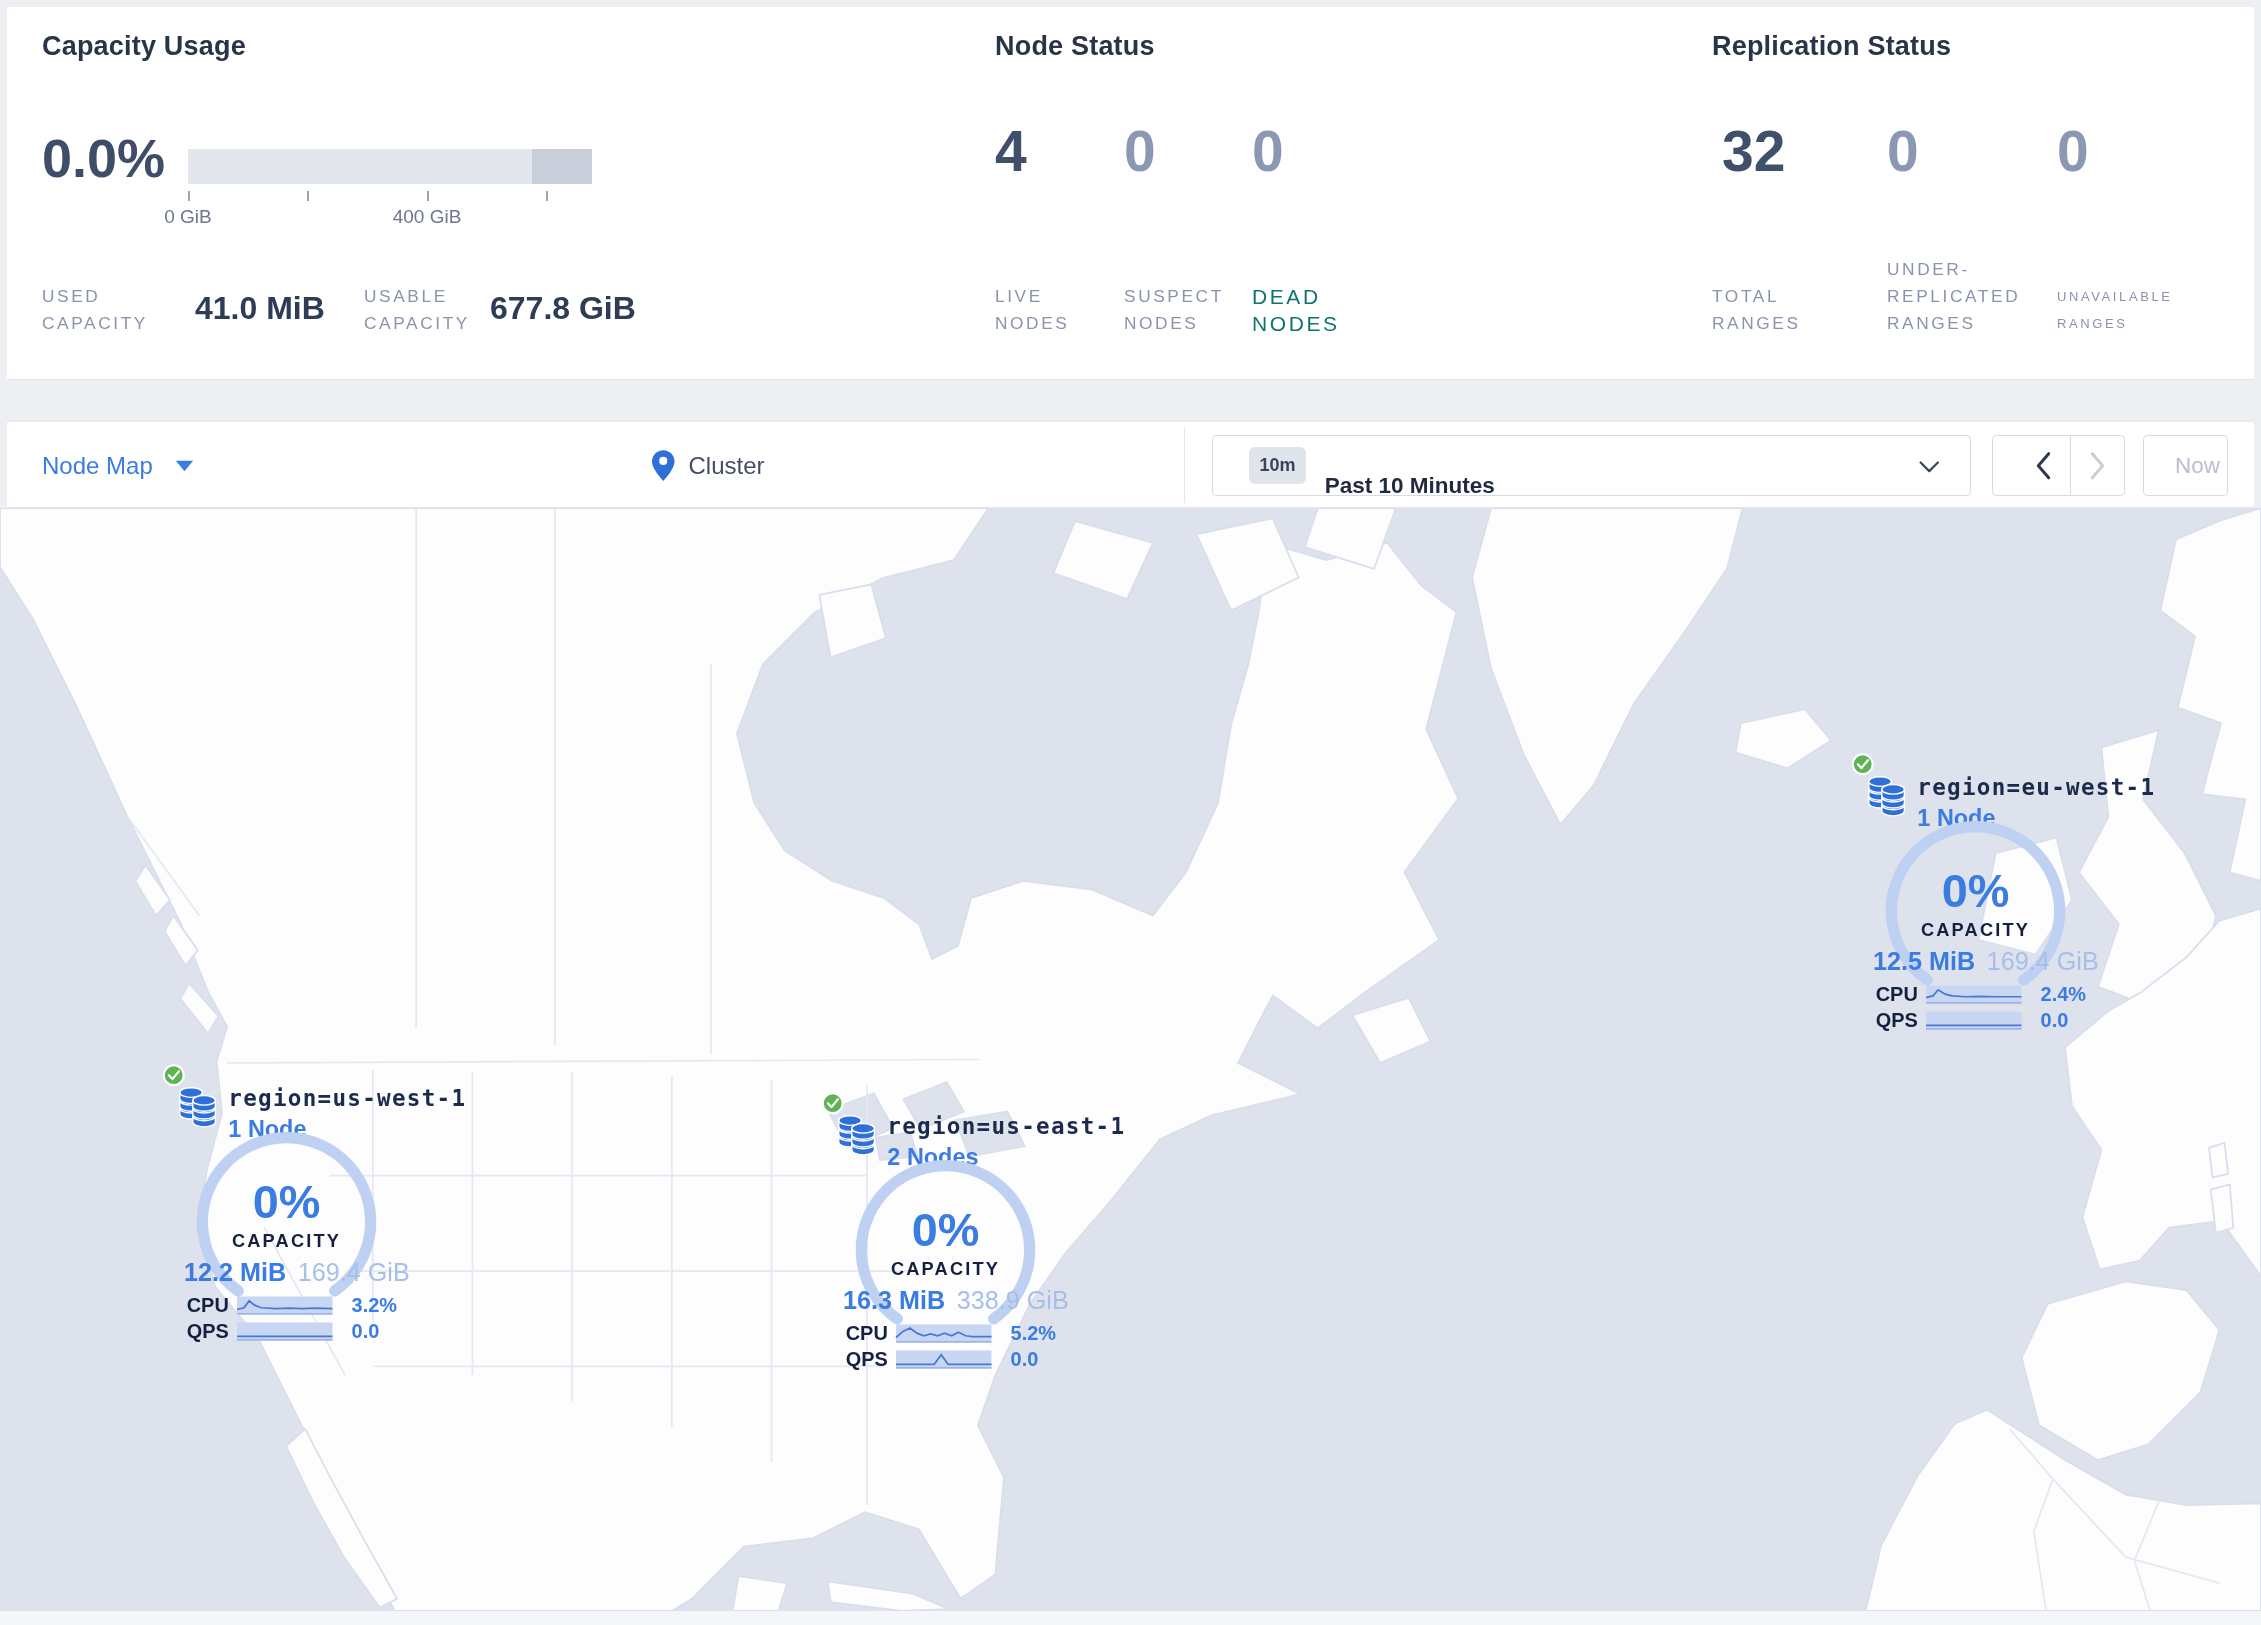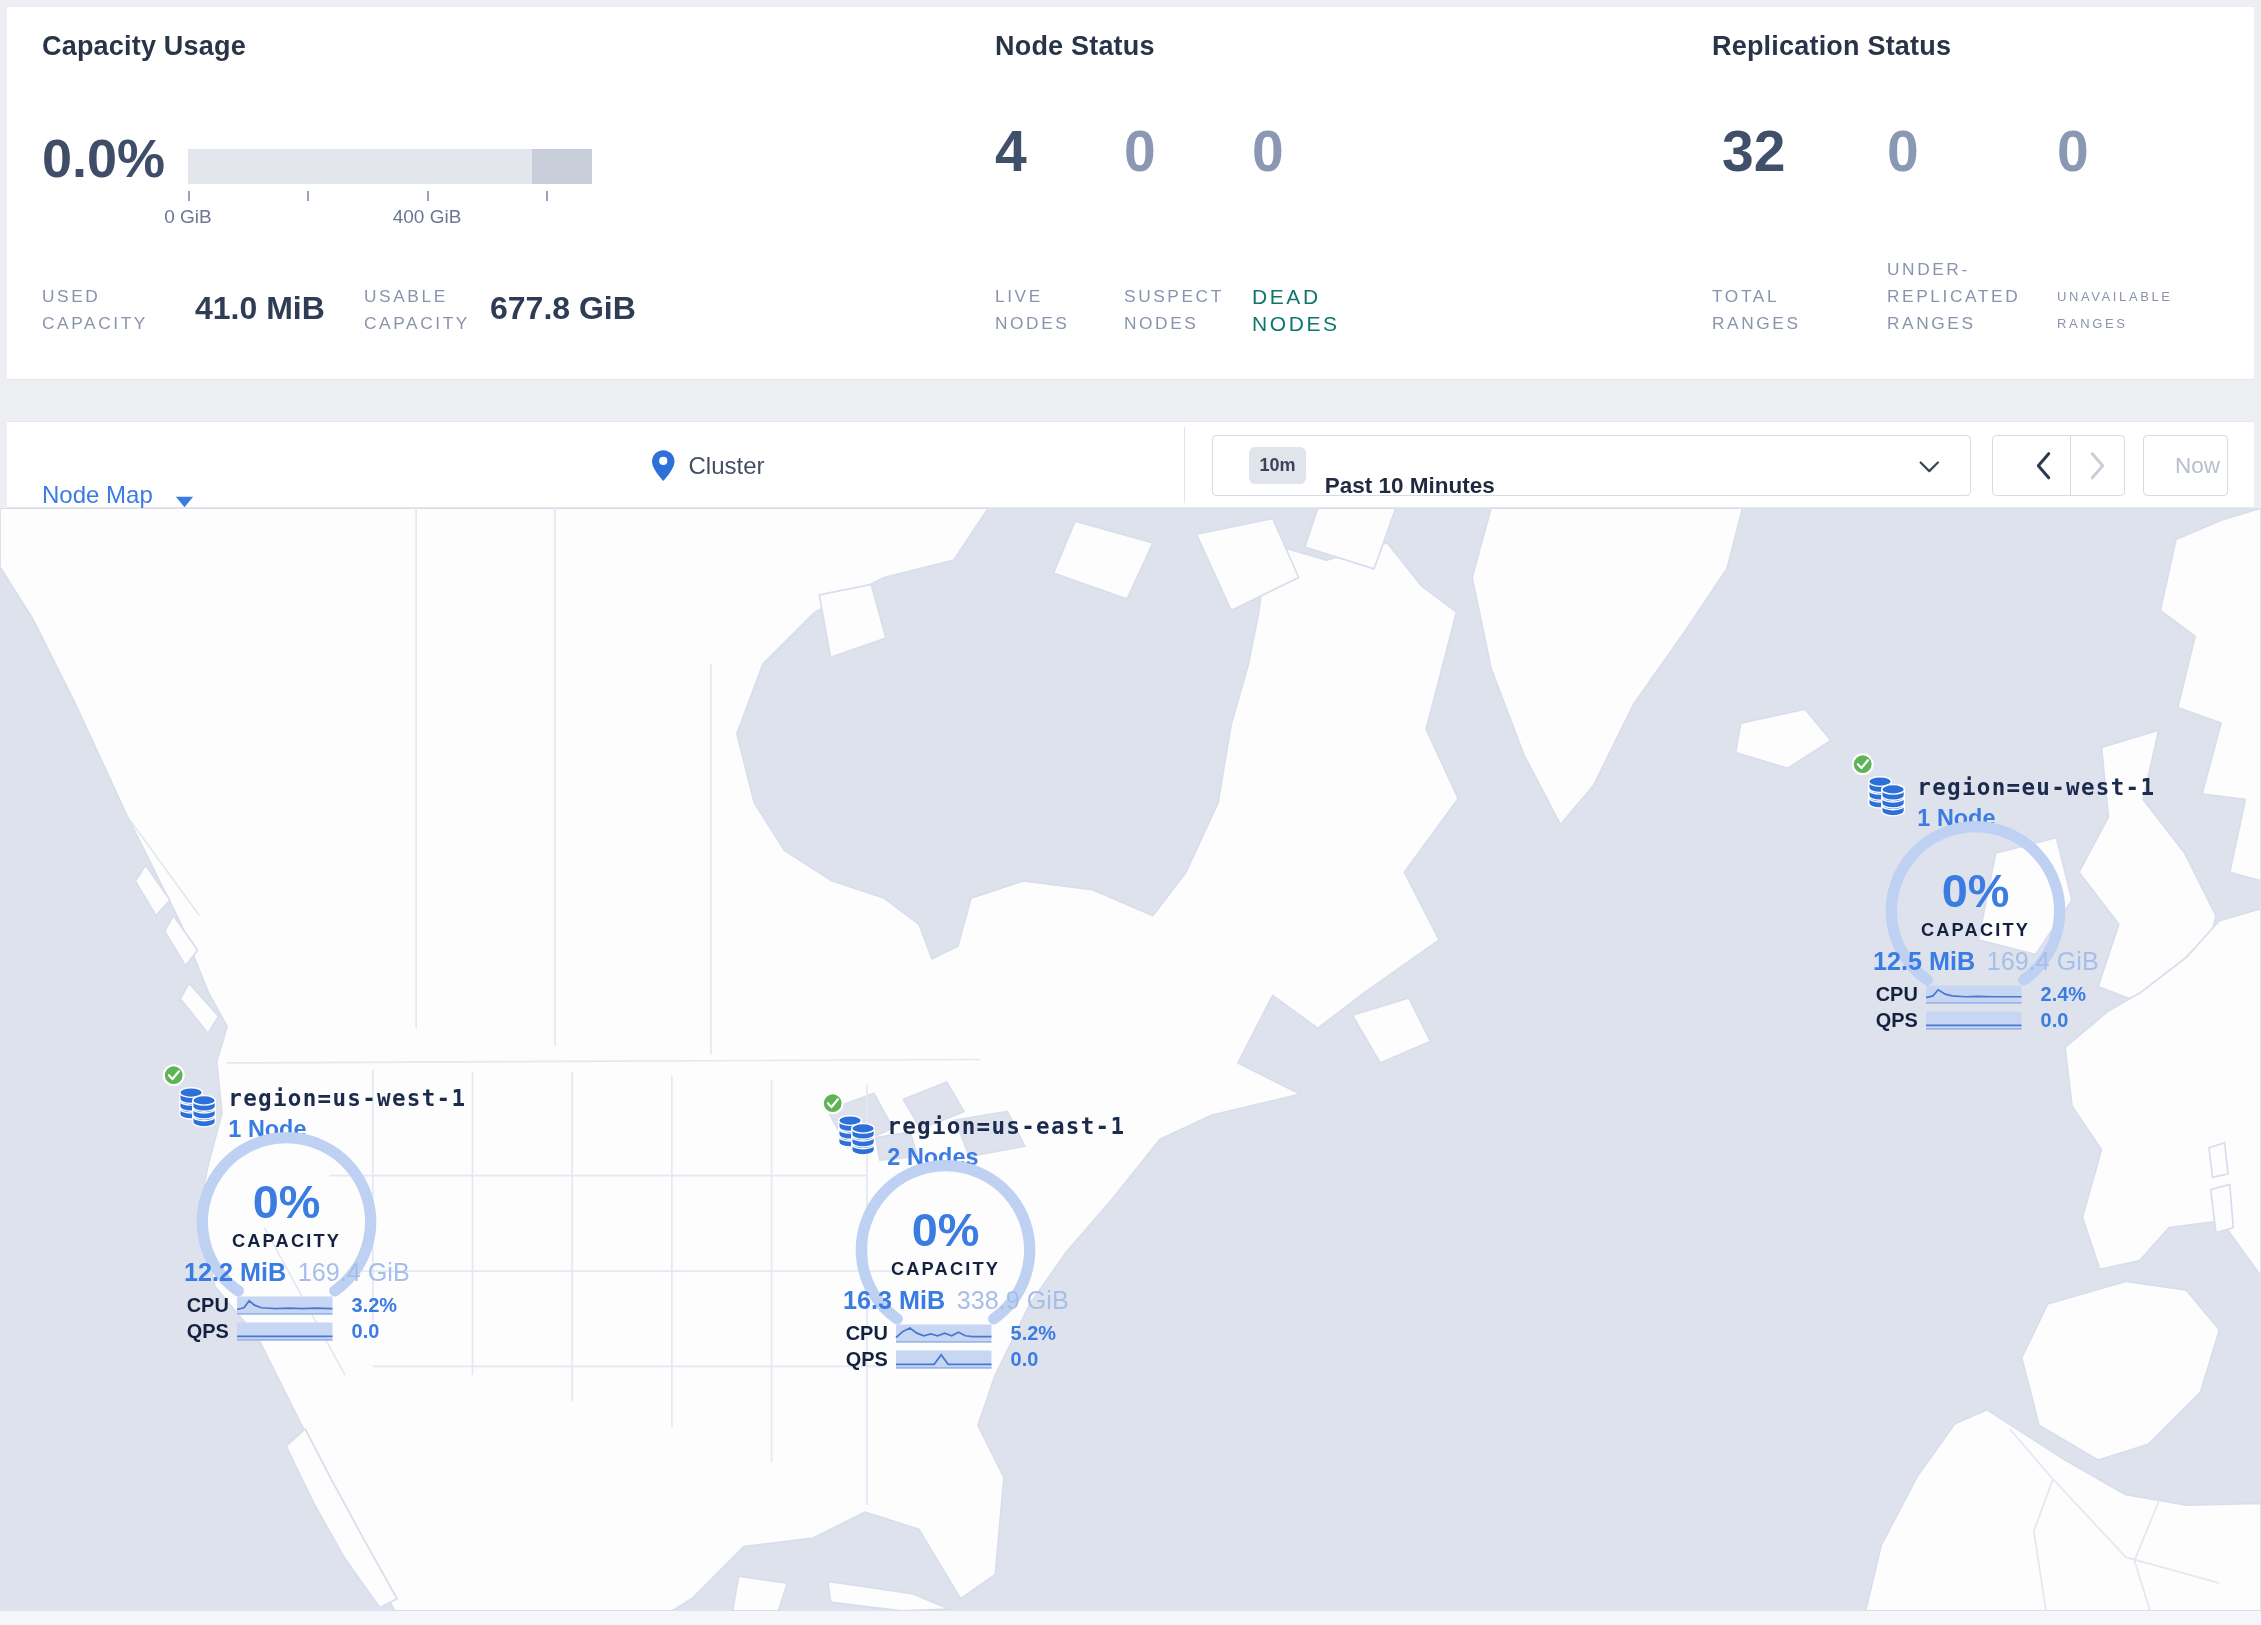--- a/index.html
+++ b/index.html
@@ -13,21 +13,21 @@
   
   #stats-panel{left:7px;top:7px;width:2247px;height:372px;border-bottom:0.9px solid #e2e5ea;}
   .section-title{position:absolute;top:24px;font-size:27px;font-weight:700;color:#293448;letter-spacing:0.2px;}
   #cap-percent{position:absolute;left:35px;top:120px;font-size:54px;font-weight:700;color:#3f4d68;}
   #cap-bar{position:absolute;left:181px;top:142px;width:404px;height:35px;background:#e3e6ec;}
   #cap-bar-dark{position:absolute;left:344px;top:0;width:60px;height:35px;background:#c9cedb;}
   .stat-label{position:absolute;bottom:42px;font-size:17.3px;font-weight:500;color:#8a93ac;letter-spacing:2.6px;line-height:27px;}
   .stat-value-inline{position:absolute;top:283px;font-size:32px;font-weight:700;color:#2f3c55;white-space:nowrap;}
   
   #toolbar{left:7px;top:421px;width:2247px;height:87px;border:0.9px solid #e4e7ec;border-left:none;border-right:none;box-sizing:border-box;}
-  #view-dropdown{position:absolute;left:35px;top:0;height:87px;display:flex;align-items:flex-end;gap:22.5px;cursor:pointer;}
+  #view-dropdown{position:absolute;left:35px;top:0;height:87px;display:flex;align-items:center;gap:22.5px;cursor:pointer;}
   #view-dropdown .label{font-size:24px;color:#3a7ce2;}
   #cluster-breadcrumb{position:absolute;left:645px;top:0;height:87px;display:flex;align-items:center;gap:14px;}
   #cluster-breadcrumb .label{font-size:24px;color:#444f63;}
   #toolbar-divider{position:absolute;left:1177px;top:5.2px;height:76px;width:0.9px;background:#e2e5ea;}
   .outline-box{position:absolute;top:13px;height:61px;border:0.9px solid #d6dae3;border-radius:4.3px;box-sizing:border-box;background:#fff;padding-left:24px;}
   #time-dropdown{left:1205px;width:759px;display:flex;align-items:center;cursor:pointer;}
   #time-badge{margin-left:12px;background:#e0e4eb;border-radius:6px;padding:7.8px 10.4px;font-size:18px;font-weight:700;color:#39445a;}
   #time-label{margin-left:19px;font-size:22.5px;font-weight:600;color:#1f2940;margin-top:40px;}
   #time-chevron{position:absolute;right:29.5px;top:22.5px;}
   #arrow-box{left:1985px;width:133px;display:flex;}

